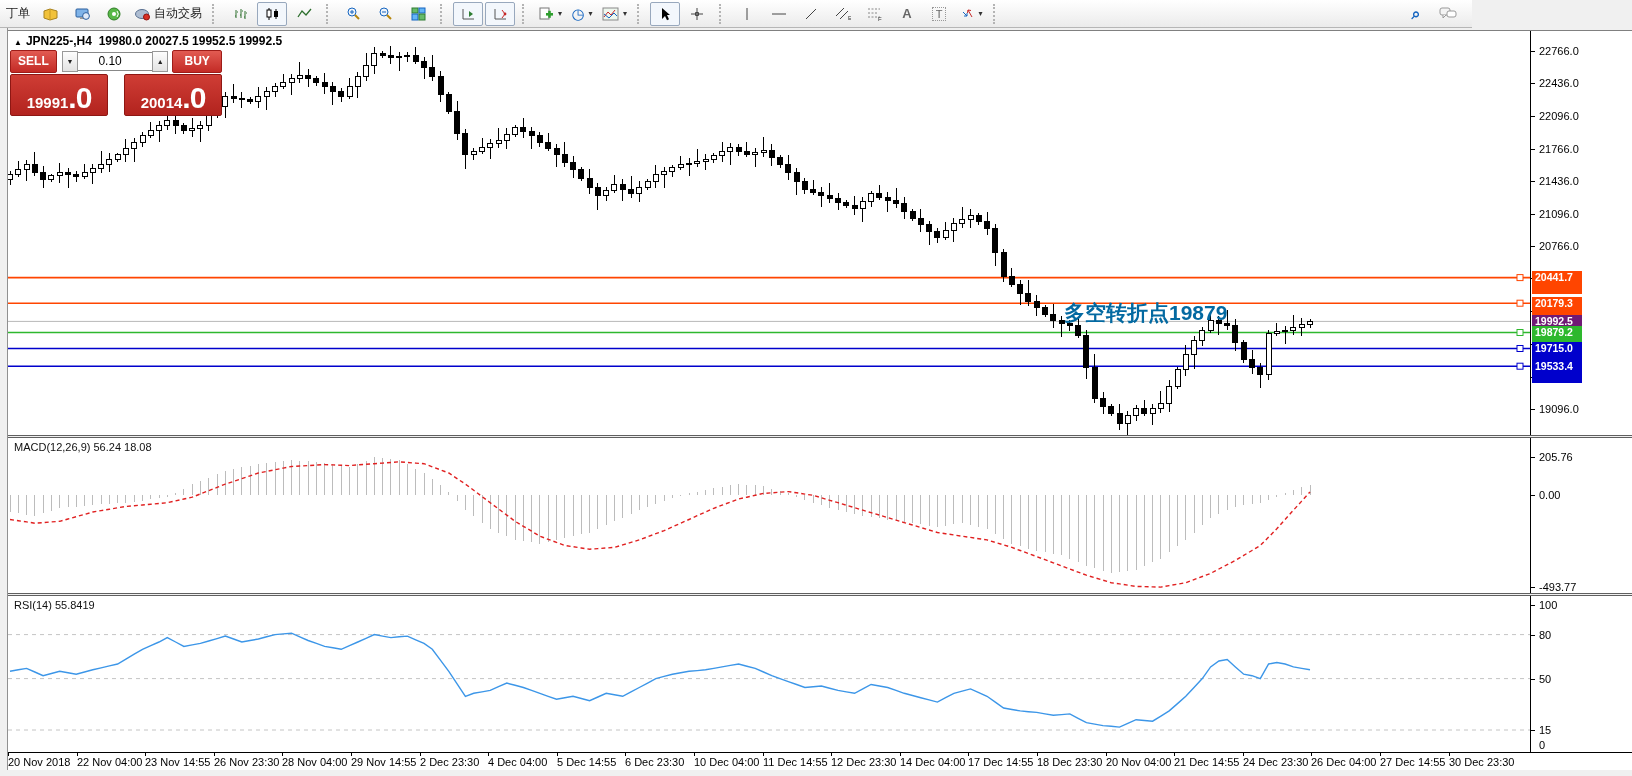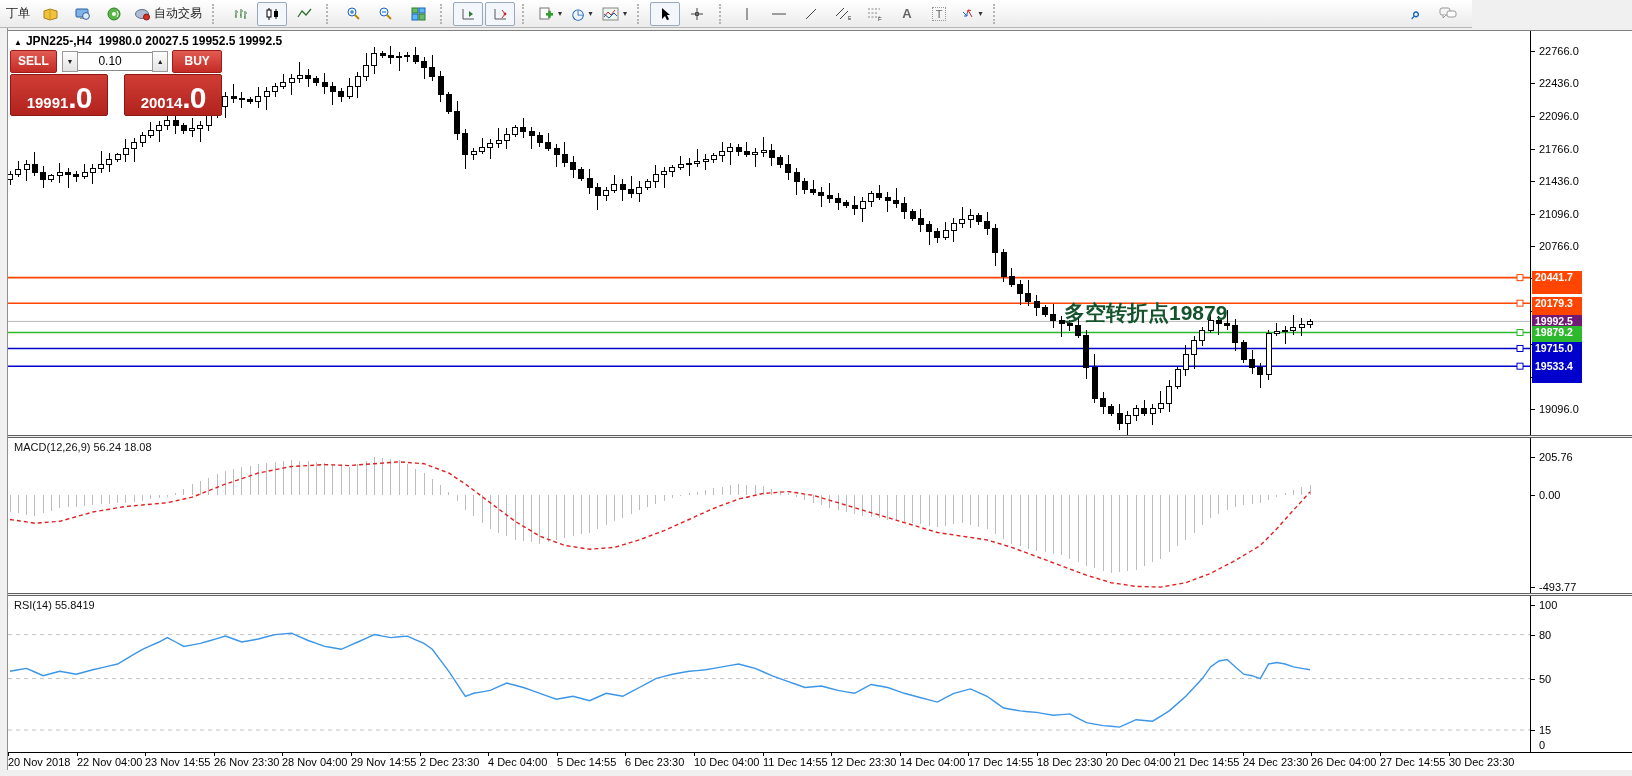--- a/index.html
+++ b/index.html
@@ -599,21 +599,21 @@
           <span class="bp-small">19991</span>
             <span class="bp-big">.0</span>
         </div>
         <div class="bigprice">
           <span class="bp-small">20014</span>
             <span class="bp-big">.0</span>
         </div>
       </div>
     </div>
 
-    <div id="annotation" style="color: #14532d;">多空转折点19879</div>
+    <div id="annotation" style="color: #0369a1;">多空转折点19879</div>
     <div class="axis" id="axis-main">
         <div class="tickdash" style="top:20px"></div>
         <div class="tick" style="top:14px">22766.0</div>
         <div class="tickdash" style="top:52px"></div>
         <div class="tick" style="top:46px">22436.0</div>
         <div class="tickdash" style="top:85px"></div>
         <div class="tick" style="top:79px">22096.0</div>
         <div class="tickdash" style="top:118px"></div>
         <div class="tick" style="top:112px">21766.0</div>
         <div class="tickdash" style="top:150px"></div>
@@ -867,21 +867,21 @@
       <div class="tlabel" style="left:755px">11 Dec 14:55</div>
       <div class="ttick" style="left:823px"></div>
       <div class="tlabel" style="left:823px">12 Dec 23:30</div>
       <div class="ttick" style="left:892px"></div>
       <div class="tlabel" style="left:892px">14 Dec 04:00</div>
       <div class="ttick" style="left:960px"></div>
       <div class="tlabel" style="left:960px">17 Dec 14:55</div>
       <div class="ttick" style="left:1029px"></div>
       <div class="tlabel" style="left:1029px">18 Dec 23:30</div>
       <div class="ttick" style="left:1098px"></div>
-      <div class="tlabel" style="left:1098px">20 Dec 04:00</div>
+      <div class="tlabel" style="left:1098px">20 Nov 04:00</div>
       <div class="ttick" style="left:1166px"></div>
       <div class="tlabel" style="left:1166px">21 Dec 14:55</div>
       <div class="ttick" style="left:1235px"></div>
       <div class="tlabel" style="left:1235px">24 Dec 23:30</div>
       <div class="ttick" style="left:1303px"></div>
       <div class="tlabel" style="left:1303px">26 Dec 04:00</div>
       <div class="ttick" style="left:1372px"></div>
       <div class="tlabel" style="left:1372px">27 Dec 14:55</div>
       <div class="ttick" style="left:1441px"></div>
       <div class="tlabel" style="left:1441px">30 Dec 23:30</div>

